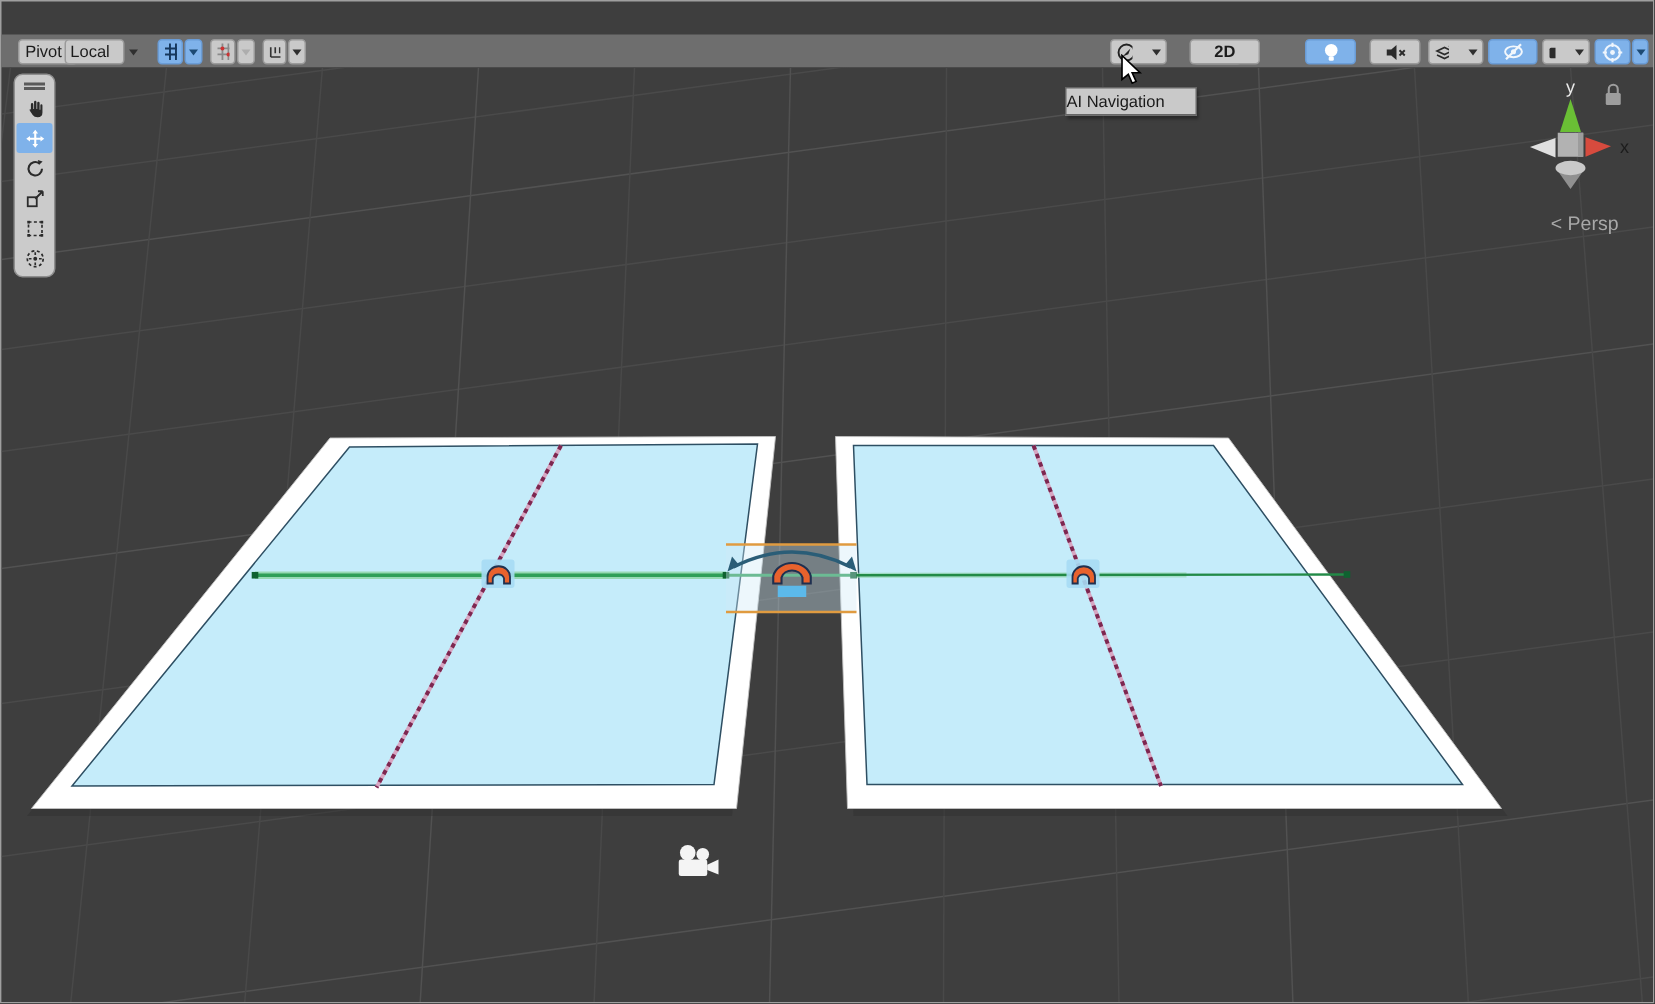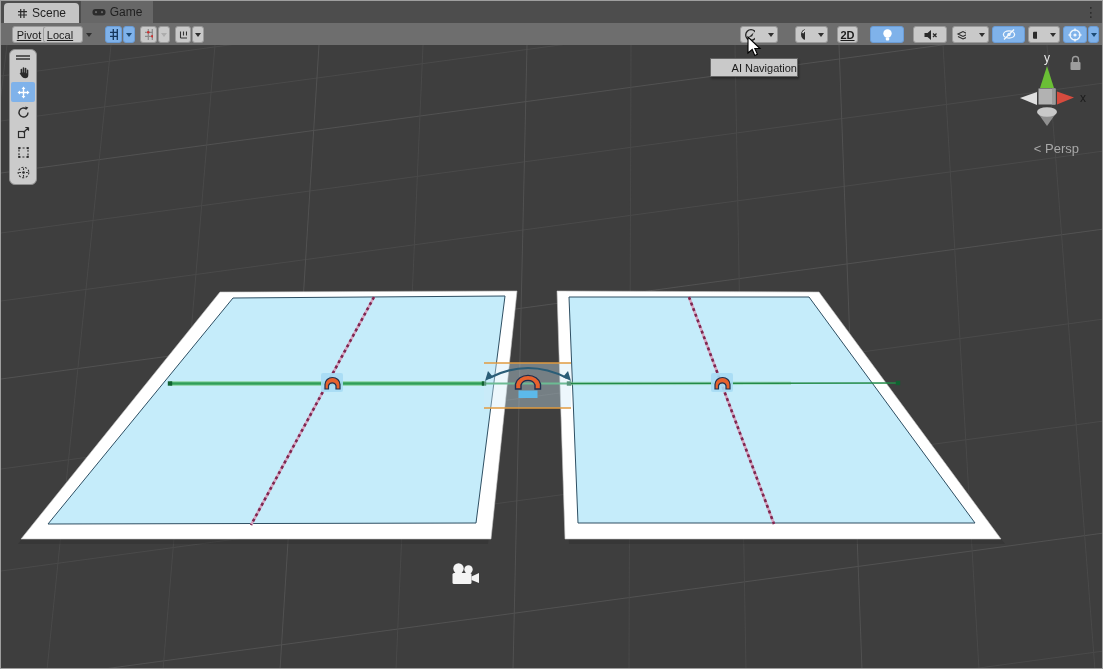--- a/index.html
+++ b/index.html
@@ -11,21 +11,21 @@
   .tabstrip{position:absolute;left:0;top:0;width:1101px;height:22px;background:#4d4d4d;}
   .tab-active{position:absolute;left:3px;top:2px;width:75px;height:20px;background:#c5c5c5;border-radius:4px 4px 0 0;
     display:flex;align-items:center;justify-content:center;gap:4px;color:#222;font-size:12px;}
   .tab-inactive{position:absolute;left:80px;top:0;width:72px;height:22px;background:#676767;
     display:flex;align-items:center;justify-content:center;gap:4px;color:#1f1f1f;font-size:12px;}
   .kebab{position:absolute;right:6px;top:1px;width:12px;height:20px;color:#2b2b2b;font-size:14px;line-height:20px;text-align:center;}
 
   
   .toolbar{position:absolute;left:0;top:22px;width:1101px;height:22px;background:#6e6e6e;}
   .btn{position:absolute;top:3px;height:17px;background:#c9c9c9;border:1px solid #9a9a9a;border-radius:3px;
-    display:flex;align-items:center;justify-content:center;gap:13px;font-size:11px;color:#1b1b1b;padding:0 3px;text-decoration:underline;}
+    display:flex;align-items:center;justify-content:center;gap:13px;font-size:11px;color:#1b1b1b;padding:0 3px;}
   .btn.blue{background:#7fb2ea;border-color:#6a9cd6;}
   .caret{width:0;height:0;border-left:3.5px solid transparent;border-right:3.5px solid transparent;border-top:4.5px solid #2f2f2f;}
   .caret.dim{border-top-color:#adadad;}
   .caret.blue{border-top-color:#1d4a74;}
   .vhandle{position:absolute;top:27px;width:5px;height:10px;border-left:1.5px solid #9e9e9e;border-right:1.5px solid #9e9e9e;}
 
   
   .viewport{position:absolute;left:0;top:44px;width:1101px;height:623px;overflow:hidden;background:#3e3e3e;}
   .scene-svg{position:absolute;left:0;top:0;}
 
@@ -33,45 +33,28 @@
   .toolpanel{position:absolute;left:8px;top:4px;width:28px;height:136px;background:#cbcbcb;border:1px solid #8e8e8e;border-radius:6px;}
   .toolpanel .grip{position:absolute;left:6px;top:5px;width:14px;height:5px;border-top:2px solid #5a5a5a;border-bottom:2px solid #5a5a5a;}
   .toolbtn{position:absolute;left:1px;width:24px;height:20px;display:flex;align-items:center;justify-content:center;border-radius:2px;}
   .toolbtn.sel{background:#7fb2ea;}
 
   
   .gizmo{position:absolute;left:1010px;top:4px;width:84px;height:92px;}
   .persp{position:absolute;left:1014px;top:96px;width:64px;text-align:right;color:#a8a8a8;font-size:13px;}
 
   .tooltip{position:absolute;left:709px;top:13px;width:88px;height:19px;background:#c9c9c9;border:1px solid #666;
-    color:#191919;font-size:11px;display:flex;align-items:center;justify-content:flex-end;box-shadow:1px 2px 2px rgba(0,0,0,.35);}
+    color:#191919;font-size:11px;display:flex;align-items:center;justify-content:flex-start;box-shadow:1px 2px 2px rgba(0,0,0,.35);}
   .cursor{position:absolute;left:745px;top:35px;z-index:60;}
 </style>
 </head>
 <body>
 
 <div class="window">
 
-  <div class="tabstrip">
-    <div class="tab-active">
-      <svg width="11" height="11">
-        <path d="M1,3.7 H10 M1,7 H10 M3.7,1 V10 M7,1 V10" stroke="#2b2b2b" stroke-width="1.2" fill="none"></path>
-      </svg>
-      <span>Scene</span>
-    </div>
-    <div class="tab-inactive">
-      <svg width="14" height="10">
-        <rect x="0.5" y="2" width="13" height="6.5" rx="3" fill="#2b2b2b"></rect>
-        <circle cx="4" cy="5.2" r="1.1" fill="#676767"></circle>
-        <circle cx="10" cy="5.2" r="1.1" fill="#676767"></circle>
-      </svg>
-      <span>Game</span>
-    </div>
-    <div class="kebab">⋮</div>
-  </div>
 
   <div class="toolbar">
     <div class="vhandle" style="left:6px"></div>
 
     <div class="btn" style="left:11px;width:40px">
       <svg width="11" height="11">
         <rect x="2" y="1.5" width="7.5" height="7.5" stroke="#333" fill="none"></rect>
         <circle cx="2.5" cy="8.7" r="1.9" fill="none" stroke="#c22" stroke-width="1.2"></circle>
       </svg>
       <span>Pivot</span>
@@ -131,21 +114,21 @@
     <div class="vhandle" style="left:786px"></div>
 
     <div class="btn" style="left:794px;width:33px">
       <svg width="15" height="15">
         <circle cx="7.5" cy="7.5" r="5.5" fill="#2d2d2d"></circle>
         <path d="M3.7,6.1 a4.7,4.7 0 0 1 7.5,-1.7" stroke="#dcdcdc" stroke-width="1.5" fill="none"></path>
       </svg>
       <span class="caret"></span>
     </div>
 
-    <div class="btn" style="left:836px;width:21px">
+    <div class="btn" style="left:792px;width:47px">
       <span style="font-weight:bold">2D</span>
     </div>
 
     <div class="btn blue" style="left:869px;width:34px">
       <svg width="13" height="14">
         <circle cx="6.5" cy="5.5" r="4.2" fill="#fff"></circle>
         <rect x="4.8" y="9.5" width="3.4" height="3" rx="1" fill="#fff"></rect>
       </svg>
     </div>
 

